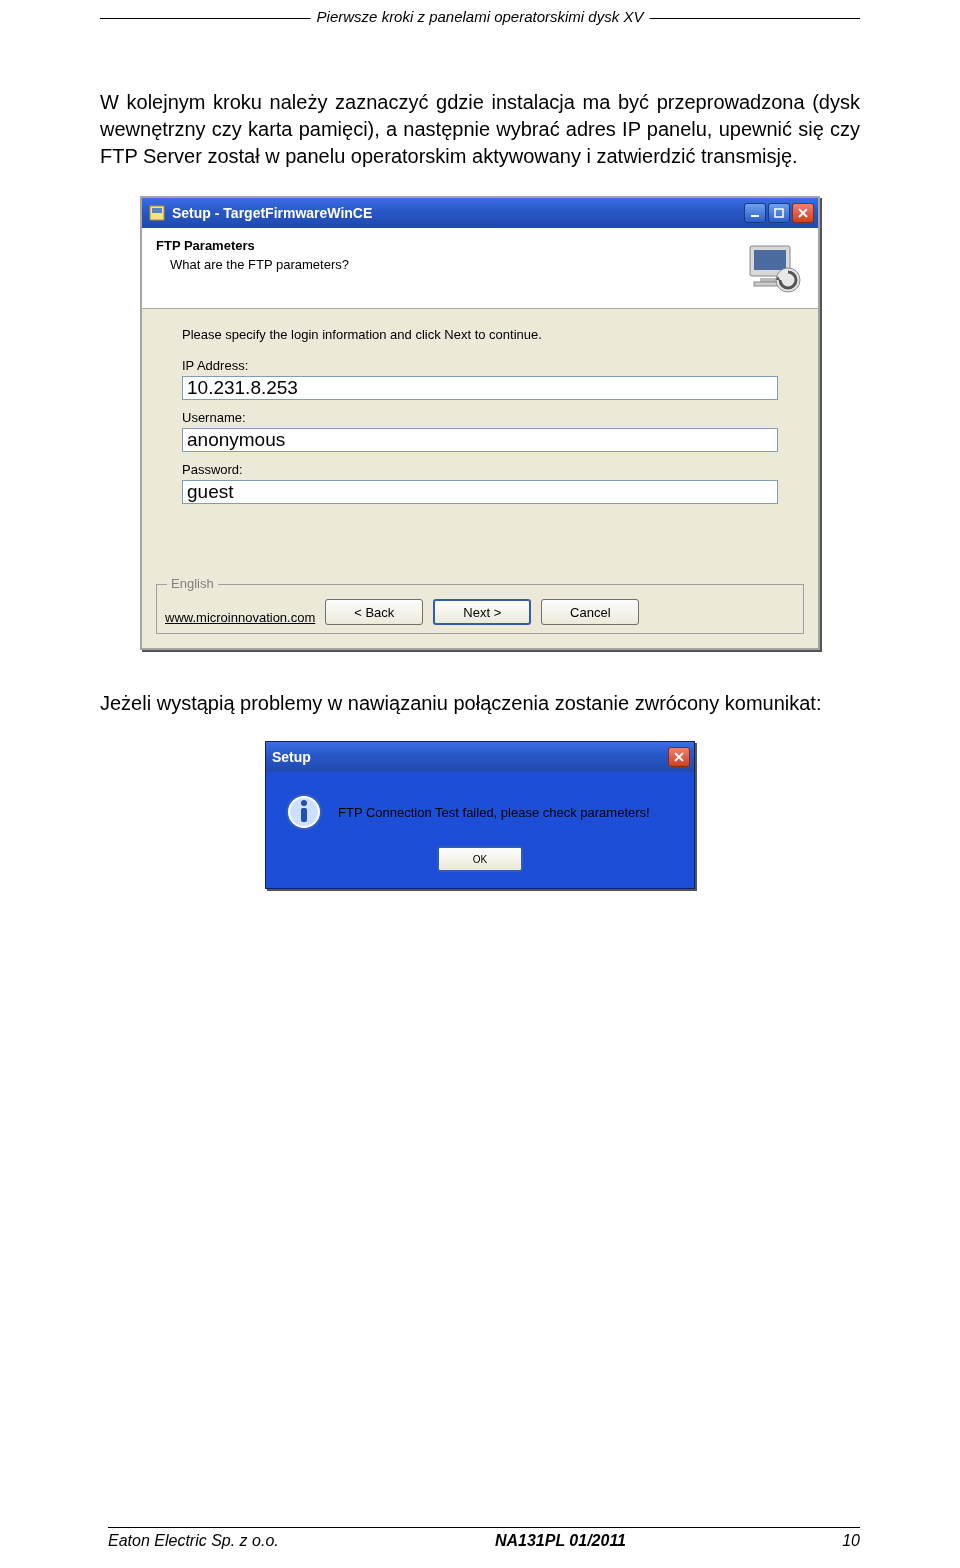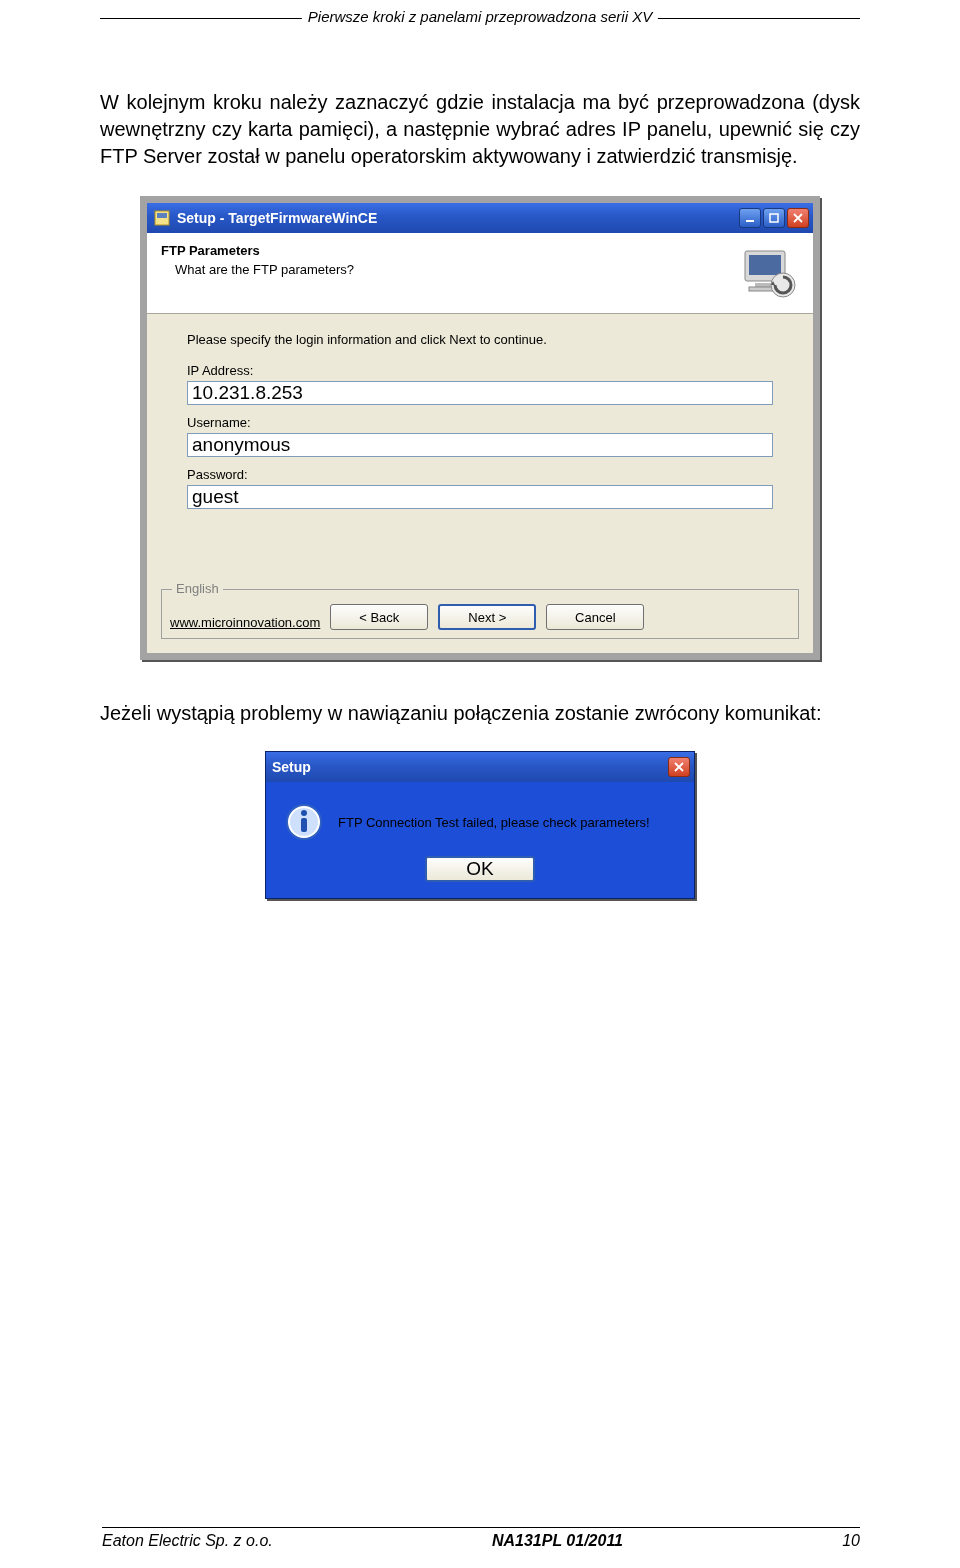--- a/index.html
+++ b/index.html
@@ -34,21 +34,21 @@
     font-size: 20px;
     line-height: 1.35;
     text-align: justify;
     margin-bottom: 26px;
   }
 
   
   .win {
     width: 680px;
     margin: 0 auto 40px auto;
-    border: 7px solid #a3a3a3;
+    border: 2px solid #a3a3a3;
     background: #ece9d8;
     box-shadow: 2px 2px 0 #555;
     font-family: Tahoma, Arial, sans-serif;
     font-size: 13px;
   }
   .titlebar {
     height: 30px;
     background: linear-gradient(to bottom, #3a6ee6 0%, #2857c6 45%, #1f49b0 100%);
     display: flex;
     align-items: center;
@@ -163,50 +163,50 @@
   }
   .msgbody {
     display: flex;
     align-items: center;
     gap: 14px;
     padding: 20px 18px 14px 18px;
   }
   .msgicon { width: 40px; height: 40px; }
   .msgbtns { text-align: center; padding: 0 0 16px 0; }
   .msgbtn {
-    width: 110px; height: 26px;
+    width: 86px; height: 26px;
     background: linear-gradient(to bottom,#fdfdfd,#ece9d8);
     border: 2px solid #2f5db0;
     border-radius: 3px;
     font-family: inherit;
-    font-size: 19px;
+    font-size: 10px;
     cursor: pointer;
   }
 
   
   .pagefooter {
     position: absolute;
     bottom: 18px;
-    left: 102px; right: 100px;
+    left: 108px; right: 100px;
   }
   .pf-line { border-top: 1px solid #000; margin-bottom: 4px; }
   .pf-row {
     display: flex;
     justify-content: space-between;
     font-style: italic;
     font-size: 16px;
   }
   .pf-row .c { font-weight: bold; }
 </style>
 </head>
 <body>
 
 <div class="page">
   <div class="header-line">
-    <span class="header-text">Pierwsze kroki z panelami przeprowadzona serii XV</span>
+    <span class="header-text">Pierwsze kroki z panelami operatorskimi dysk XV</span>
   </div>
 
   <p class="body-text">W kolejnym kroku należy zaznaczyć gdzie instalacja ma być przeprowadzona (dysk wewnętrzny czy karta pamięci), a następnie wybrać adres IP panelu, upewnić się czy FTP Server został w panelu operatorskim aktywowany i zatwierdzić transmisję.</p>
 
   <div class="win">
     <div class="titlebar">
       <span class="ticon">
         <svg viewBox="0 0 18 18">
             <rect x="2" y="2" width="14" height="14" fill="#f4e28a" stroke="#b09020"></rect>
             <rect x="4" y="4" width="10" height="5" fill="#5a80c0"></rect>

